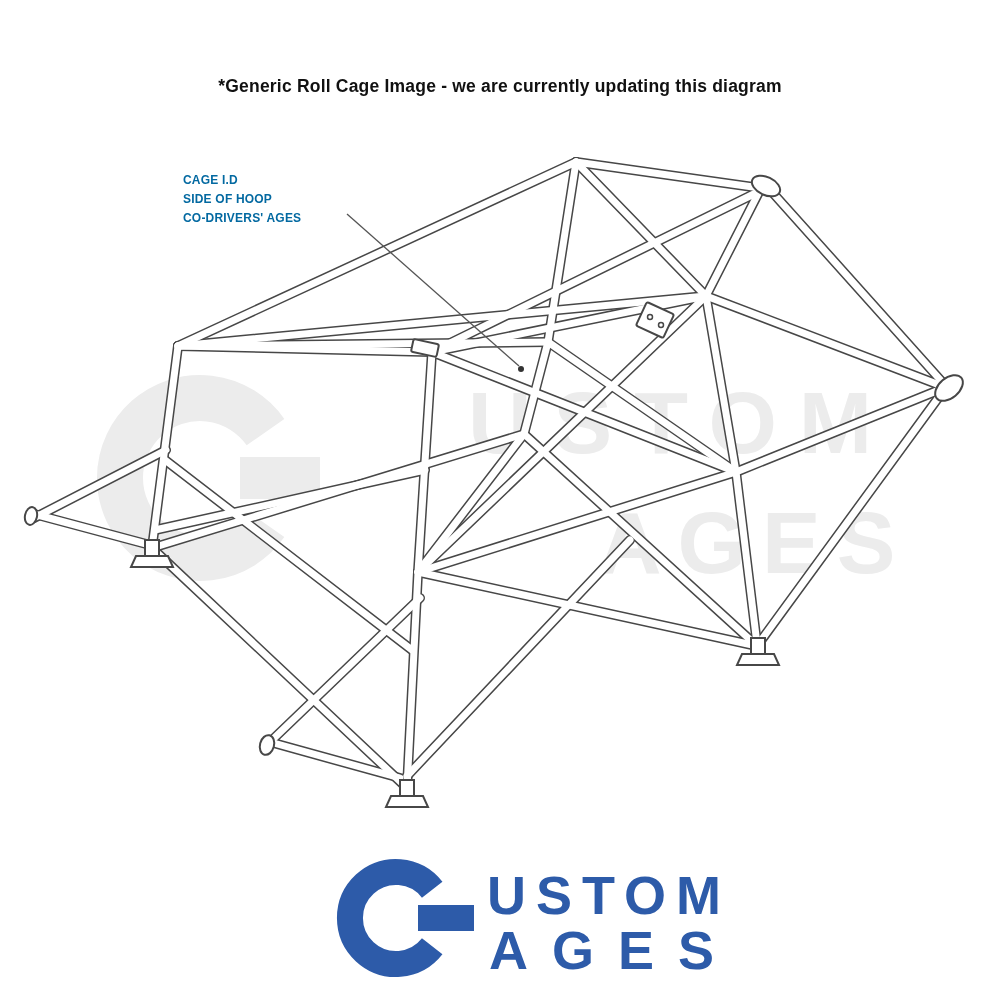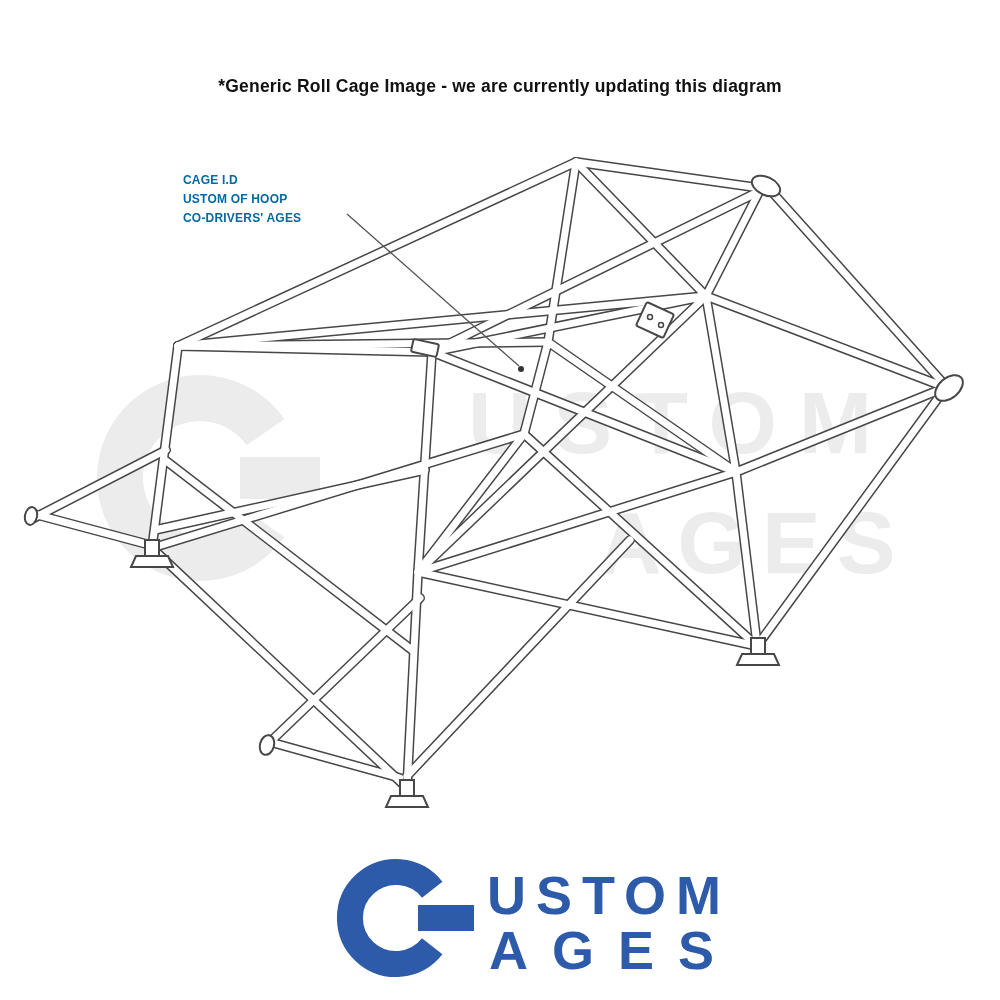--- a/index.html
+++ b/index.html
@@ -39,21 +39,21 @@
 </style>
 </head>
 <body>
 
 <div class="page">
 
   <div class="notice">*Generic Roll Cage Image - we are currently updating this diagram</div>
 
   <div class="annotation">
     <div>CAGE I.D</div>
-    <div>USTOM OF HOOP</div>
+    <div>SIDE OF HOOP</div>
     <div>CO-DRIVERS' AGES</div>
   </div>
 
   <svg class="wm-c" width="240" height="220" viewBox="0 0 240 220">
     <path d="M175.5,64.1 A80,80 0 1 0 175.5,155.9" fill="none" style="stroke:var(--wm)" stroke-width="46"></path>
     <rect x="150" y="89" width="80" height="42" style="fill:var(--wm)"></rect>
   </svg>
   <div class="wm-text wm-top">USTOM</div>
   <div class="wm-text wm-bottom">AGES</div>
 

